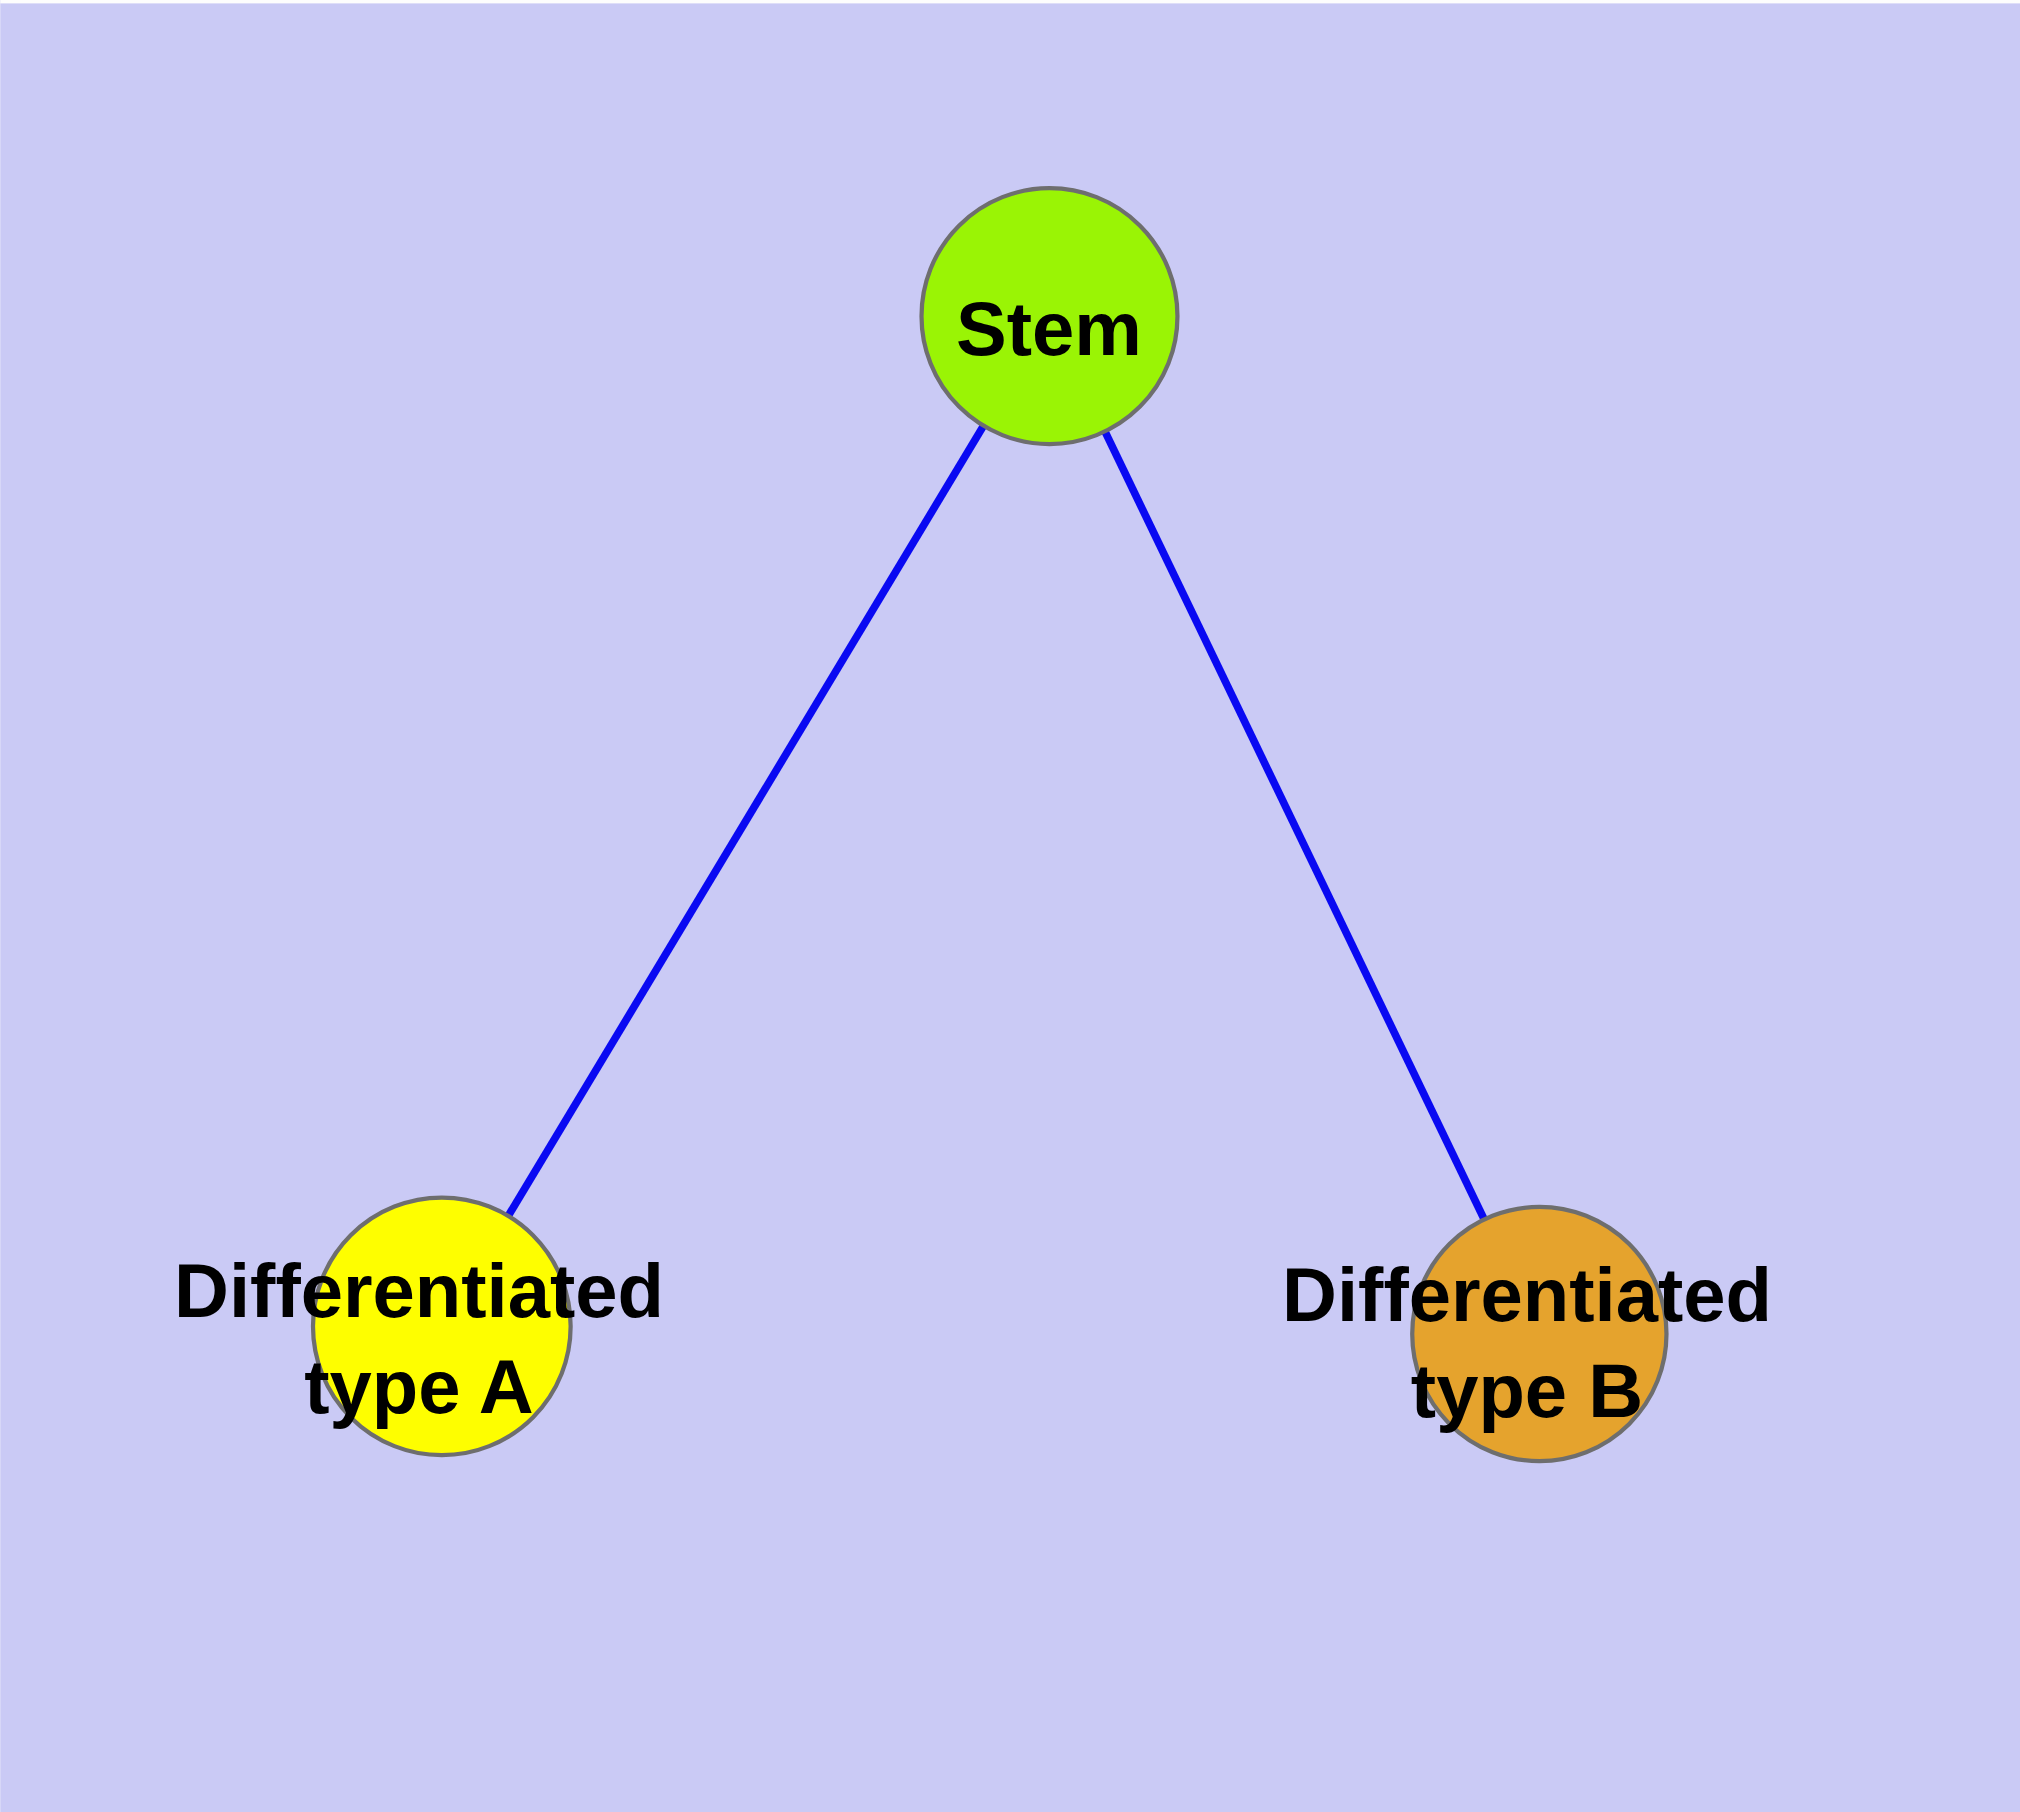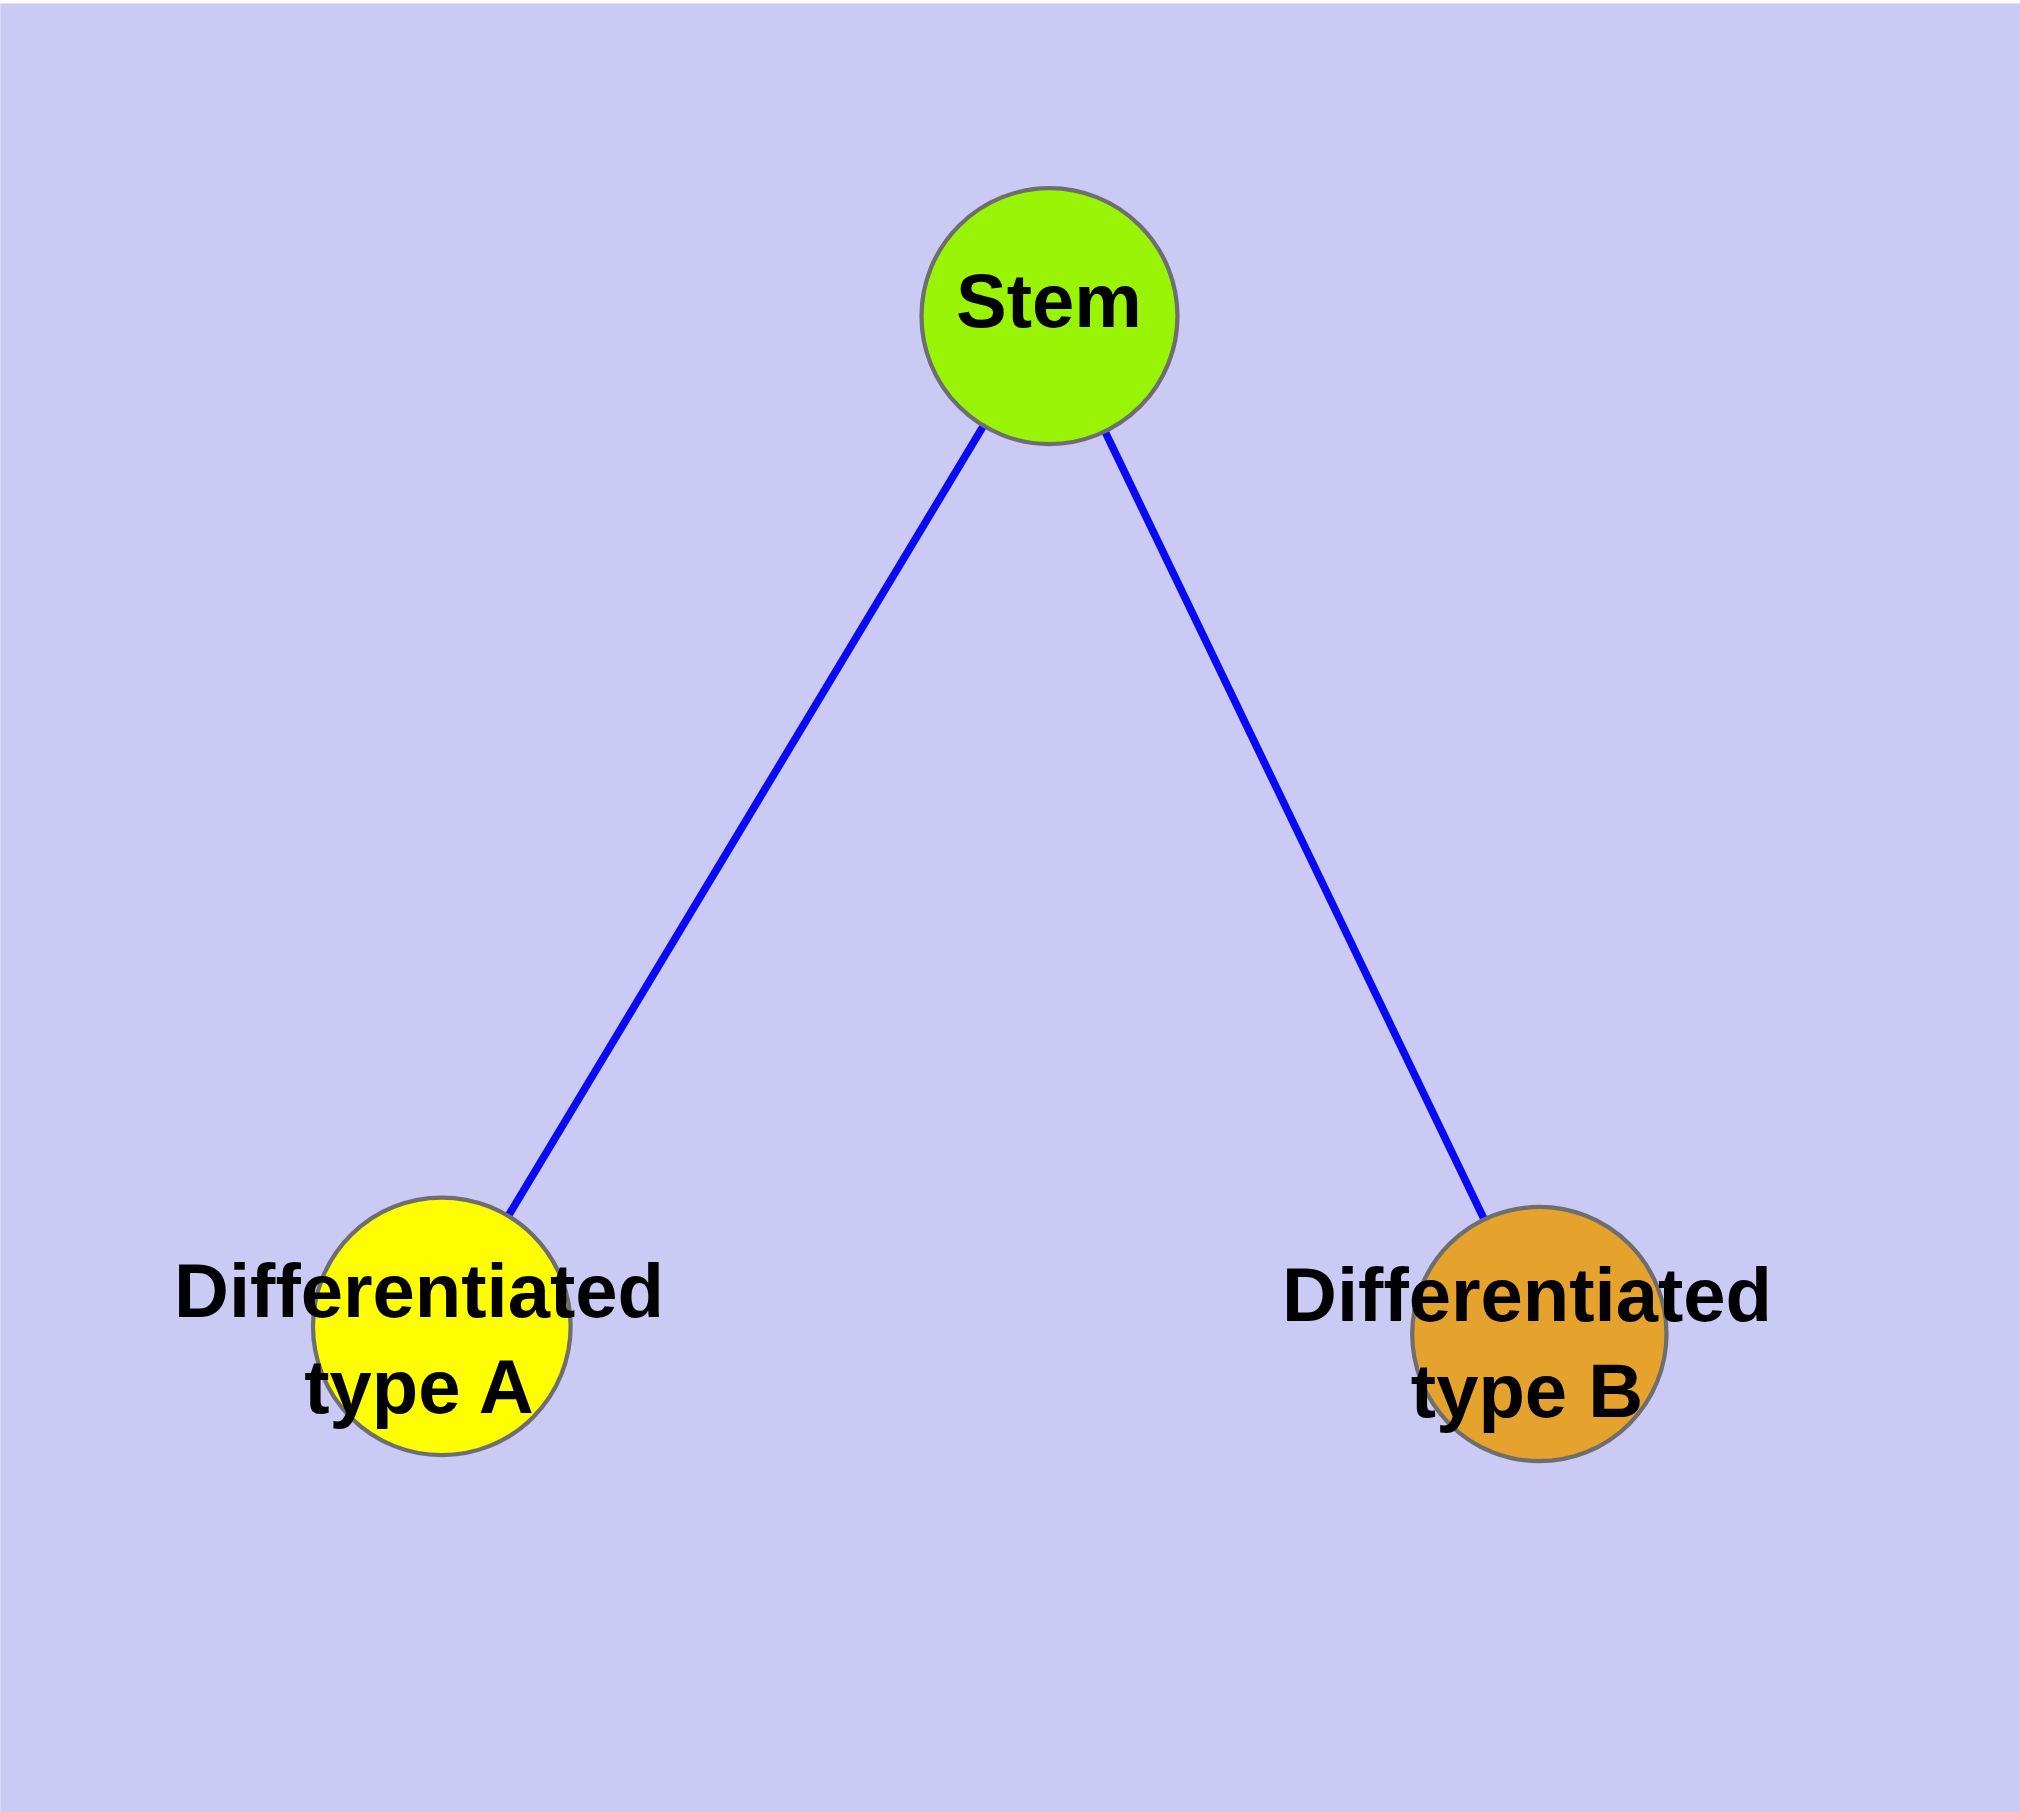--- a/index.html
+++ b/index.html
@@ -48,21 +48,21 @@
 
     <line x1="1238" y1="373" x2="1816" y2="1574" stroke-width="9" stroke="#0909F2"></line>
 
     <circle cx="1238" cy="373" r="151" stroke-width="5" fill="#9AF405" stroke="#6E6E6E"></circle>
 
     <circle cx="521" cy="1565" r="152" stroke-width="5" fill="#FEFE00" stroke="#6E6E6E"></circle>
 
     <circle cx="1816" cy="1574" r="150" stroke-width="5" fill="#E5A32D" stroke="#6E6E6E"></circle>
   </svg>
 
-  <div class="node-label" style="left: 1049px; top: 301px;">Stem</div>
+  <div class="node-label" style="left: 1049px; top: 329px;">Stem</div>
 
   <div class="node-label" style="left: 419px; top: 1339px;">Differentiated
 type A</div>
 
   <div class="node-label" style="left: 1527px; top: 1343px;">Differentiated
 type B</div>
 
 </div>
 
 

